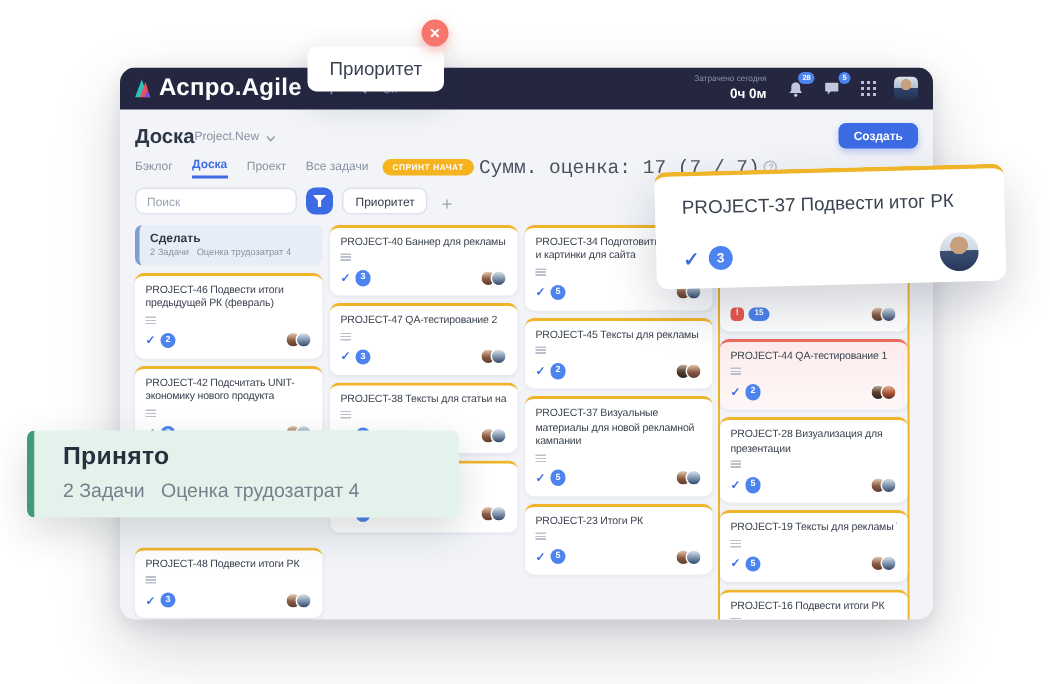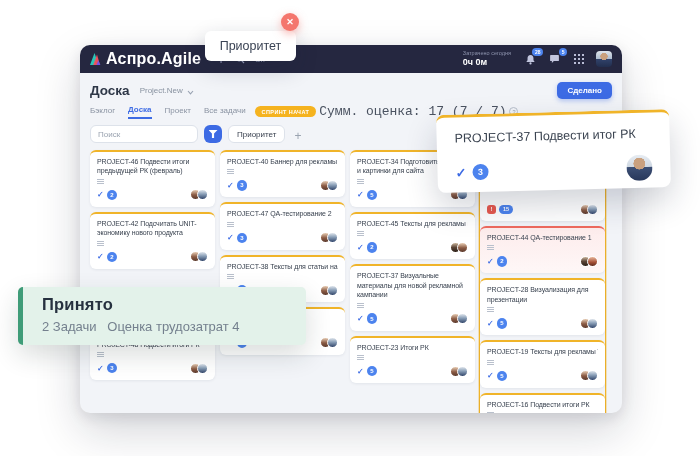--- a/index.html
+++ b/index.html
@@ -22,40 +22,40 @@
   
   .topbar {
     height:28px; background:#252740; display:flex; align-items:center;
     padding:0 10px; gap:10px;
   }
   .logo { display:flex; align-items:center; gap:5px; }
   .logo-name { color:#ffffff; font-size:16px; font-weight:700; letter-spacing:.2px; }
   .tb-plus { color:#9ba0bd; font-size:13px; line-height:1; margin-left:6px; }
   .tb-frag { color:#8d93ad; font-size:8px; }
   .tb-right { margin-left:auto; display:flex; align-items:center; gap:11px; }
-  .time-block { text-align:left; line-height:1.25; margin-right:2px; }
+  .time-block { text-align:right; line-height:1.25; margin-right:2px; }
   .time-label { font-size:5.5px; color:#8d93ad; }
   .time-value { font-size:9px; color:#ffffff; font-weight:700; }
   .icon-wrap { position:relative; width:13px; height:13px; display:flex; align-items:center; justify-content:center; }
   .tb-badge {
     position:absolute; top:-5px; right:-6px; background:#4c83ee; color:#fff;
     font-size:5px; font-weight:700; border-radius:6px; padding:1px 2.5px; line-height:1.2;
   }
   .tb-avatar {
     width:16px; height:16px; border-radius:4px;
     background:
       radial-gradient(circle at 50% 34%, #c9a07e 0 27%, rgba(0,0,0,0) 28%),
       linear-gradient(180deg,#dfe5ec 0%,#aebdd0 48%,#31436b 50%,#222f4e 100%);
   }
 
   
   .board { padding:7px 10px 0; }
   .title-row { display:flex; align-items:center; height:20px; }
   .board-title { font-size:13.5px; font-weight:700; color:#2e3747; }
-  .project-select { display:flex; align-items:flex-end; gap:4px; margin-left:10px; color:#8892a0; font-size:8px; cursor:pointer; }
+  .project-select { display:flex; align-items:flex-end; gap:4px; color:#8892a0; font-size:8px; cursor:pointer; }
   .create-btn {
     margin-left:auto; background:#3d6be4; color:#fff; font-size:8px; font-weight:700;
     border:none; border-radius:5px; padding:4px 10px; box-shadow:0 2px 5px rgba(61,107,228,.35);
   }
   .tabs-row { display:flex; align-items:center; margin-top:4px; gap:3px; height:15px; }
   .tab { font-size:8px; color:#8a93a2; padding-bottom:3px; cursor:pointer; }
   .tab.active { color:#3d6be4; font-weight:700; border-bottom:2px solid #3d6be4; }
   .sprint-pill {
     background:#f5b31f; color:#fff; font-size:5.5px; font-weight:700; letter-spacing:.4px;
     border-radius:8px; padding:2.5px 7px; margin-left:6px; white-space:nowrap;
@@ -220,21 +220,21 @@
 
   <div class="board">
     <div class="title-row">
       <span class="board-title">Доска</span>
       <span class="project-select">
         <span>Project.New</span>
         <svg width="7" height="5" viewBox="0 0 7 5">
             <polyline points="1,1 3.5,3.8 6,1" fill="none" stroke="#98a2b1" stroke-width="1.1"></polyline>
           </svg>
       </span>
-      <button class="create-btn">Сделано</button>
+      <button class="create-btn">Создать</button>
     </div>
 
     <div class="tabs-row">
       <div style="display:flex;gap:13px;align-items:center;">
           <div class="tab">Бэклог</div>
           <div class="tab active">Доска</div>
           <div class="tab">Проект</div>
           <div class="tab">Все задачи</div>
         </div>
       <span class="sprint-pill">СПРИНТ НАЧАТ</span>
@@ -246,20 +246,24 @@
       <input class="search-box" placeholder="Поиск" style="">
       <button class="funnel-btn">
         <span class="funnel-shape"></span>
       </button>
       <span class="chip">Приоритет</span>
       <span class="add-filter">+</span>
     </div>
 
     <div class="columns">
         <div class="column">
+          <div class="col-header accent-blue">
+            <div class="col-title">Сделать</div>
+            <div class="col-sub">2 Задачи   Оценка трудозатрат 4</div>
+          </div>
           <div class="card">
             <div class="card-title">PROJECT-46 Подвести итоги предыдущей РК (февраль)</div>
             <div class="desc-icon"></div>
             <div class="card-footer">
               <div class="f-left">
                 <span class="check">✓</span>
                 <span class="est-badge">2</span>
               </div>
               <div class="avatars">
                 <span class="av av-w"></span>

